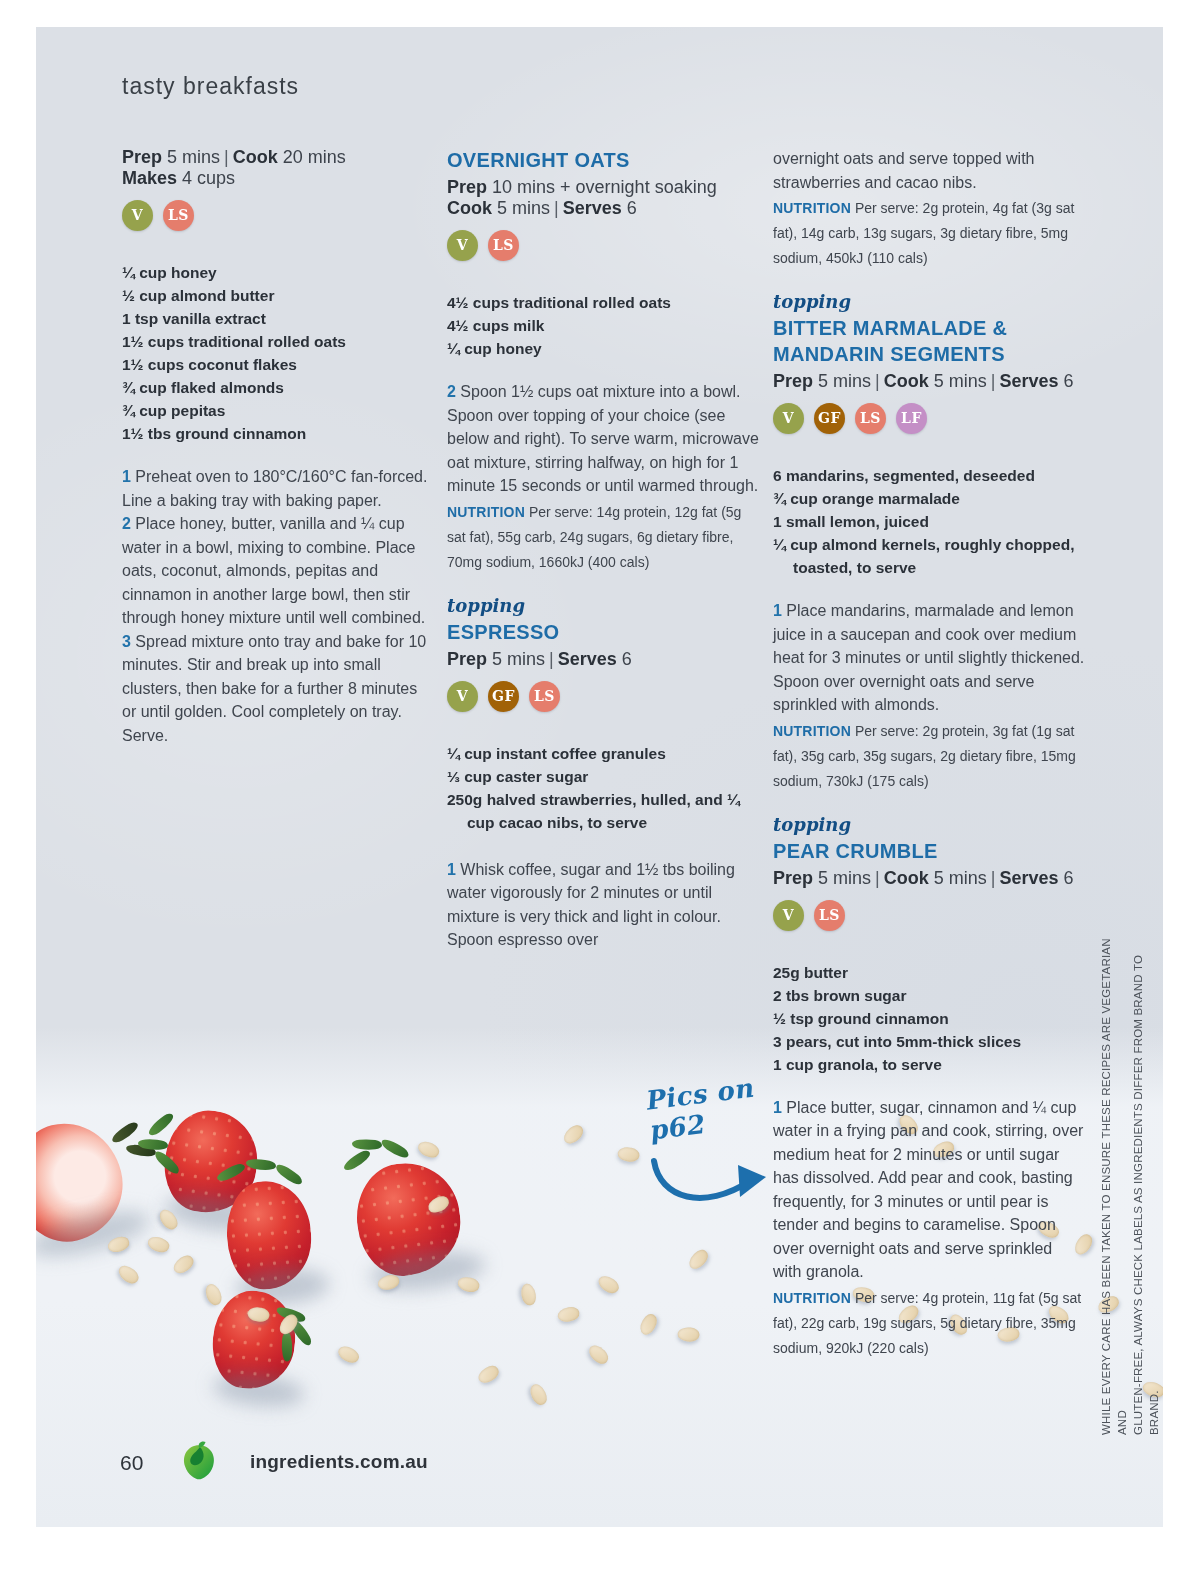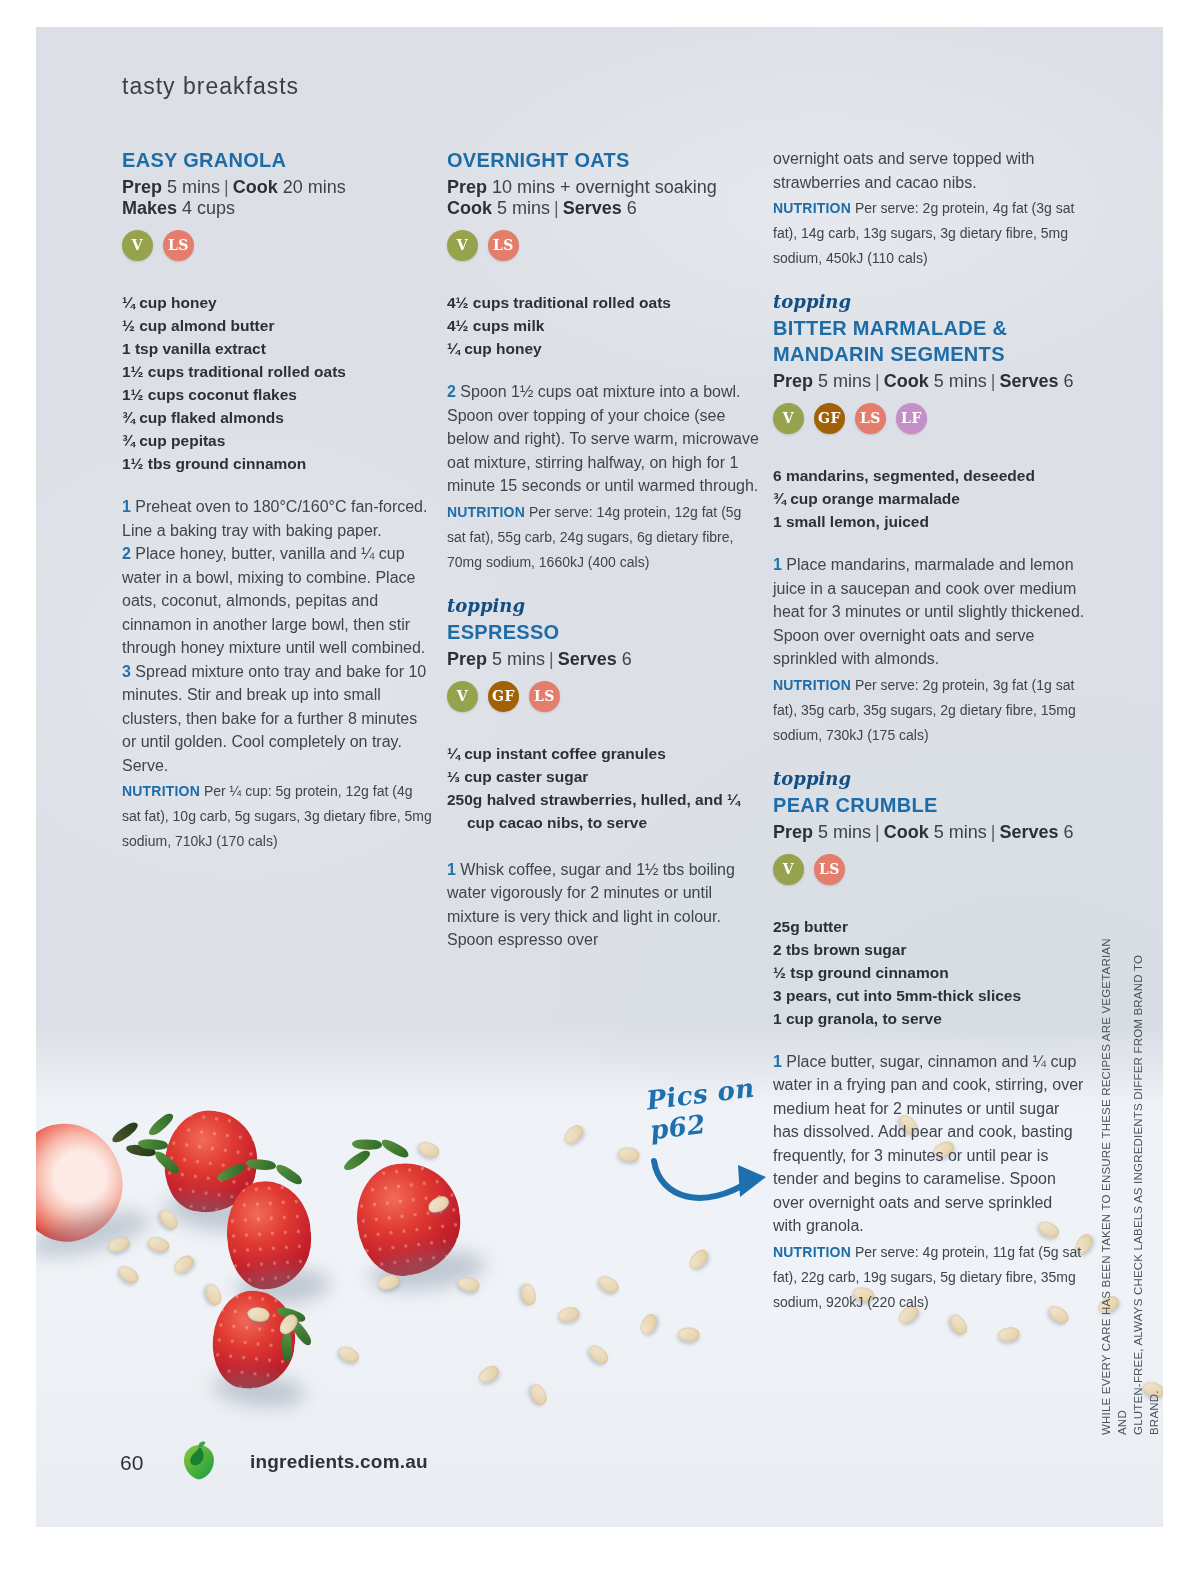--- a/index.html
+++ b/index.html
@@ -142,21 +142,20 @@
       <div class="oat" style="left: 1109px; top: 357px; transform: rotate(20deg) scale(1.28);"></div>
       <div class="oat" style="left: 654px; top: 227px; transform: rotate(-45deg) scale(1.28);"></div>
       <div class="oat" style="left: 304px; top: 322px; transform: rotate(30deg) scale(1.28);"></div>
       <div class="oat" style="left: 344px; top: 250px; transform: rotate(-12deg) scale(1.28);"></div>
     </div>
 
   <div class="section-label">tasty breakfasts</div>
 
   <div class="col col1">
     <section>
-      <h2 class="r-title">EASY GRANOLA</h2>
       <p class="meta"><span class="mb">Prep</span> <span>5 mins</span><span class="pipe">|</span><span class="mb">Cook</span> <span>20 mins</span></p>
       <p class="meta"><span class="mb">Makes</span> <span>4 cups</span></p>
       <div class="badges">
         <span class="badge b-v">V</span>
         <span class="badge b-ls">LS</span>
       </div>
       <div class="ing-list">
         <div class="ing">¼ cup honey</div>
         <div class="ing">½ cup almond butter</div>
         <div class="ing">1 tsp vanilla extract</div>
@@ -164,21 +163,20 @@
         <div class="ing">1½ cups coconut flakes</div>
         <div class="ing">¾ cup flaked almonds</div>
         <div class="ing">¾ cup pepitas</div>
         <div class="ing">1½ tbs ground cinnamon</div>
       </div>
       <div class="steps">
         <div class="step"><span class="sn">1</span> <span>Preheat oven to 180°C/160°C fan-forced. Line a baking tray with baking paper.</span></div>
         <div class="step"><span class="sn">2</span> <span>Place honey, butter, vanilla and ¼ cup water in a bowl, mixing to combine. Place oats, coconut, almonds, pepitas and cinnamon in another large bowl, then stir through honey mixture until well combined.</span></div>
         <div class="step"><span class="sn">3</span> <span>Spread mixture onto tray and bake for 10 minutes. Stir and break up into small clusters, then bake for a further 8 minutes or until golden. Cool completely on tray. Serve.</span></div>
       </div>
-      <p class="nut"><span class="nl">NUTRITION</span> <span>Per ¼ cup: 5g protein, 12g fat (4g sat fat), 10g carb, 5g sugars, 3g dietary fibre, 5mg sodium, 710kJ (170 cals)</span></p>
     </section>
   </div>
 
   <div class="col col2">
     <section>
       <h2 class="r-title">OVERNIGHT OATS</h2>
       <p class="meta"><span class="mb">Prep</span> <span>10 mins + overnight soaking</span></p>
       <p class="meta"><span class="mb">Cook</span> <span>5 mins</span><span class="pipe">|</span><span class="mb">Serves</span> <span>6</span></p>
       <div class="badges">
         <span class="badge b-v">V</span>
@@ -228,20 +226,21 @@
       <div class="badges">
         <span class="badge b-v">V</span>
         <span class="badge b-gf">GF</span>
         <span class="badge b-ls">LS</span>
         <span class="badge b-lf">LF</span>
       </div>
       <div class="ing-list">
         <div class="ing">6 mandarins, segmented, deseeded</div>
         <div class="ing">¾ cup orange marmalade</div>
         <div class="ing">1 small lemon, juiced</div>
+        <div class="ing">¼ cup almond kernels, roughly chopped, toasted, to serve</div>
       </div>
       <div class="steps">
         <div class="step"><span class="sn">1</span> <span>Place mandarins, marmalade and lemon juice in a saucepan and cook over medium heat for 3 minutes or until slightly thickened. Spoon over overnight oats and serve sprinkled with almonds.</span></div>
       </div>
       <p class="nut"><span class="nl">NUTRITION</span> <span>Per serve: 2g protein, 3g fat (1g sat fat), 35g carb, 35g sugars, 2g dietary fibre, 15mg sodium, 730kJ (175 cals)</span></p>
     </section>
 
     <section class="sect">
       <div class="kicker">topping</div>
       <h2 class="r-title">PEAR CRUMBLE</h2>

